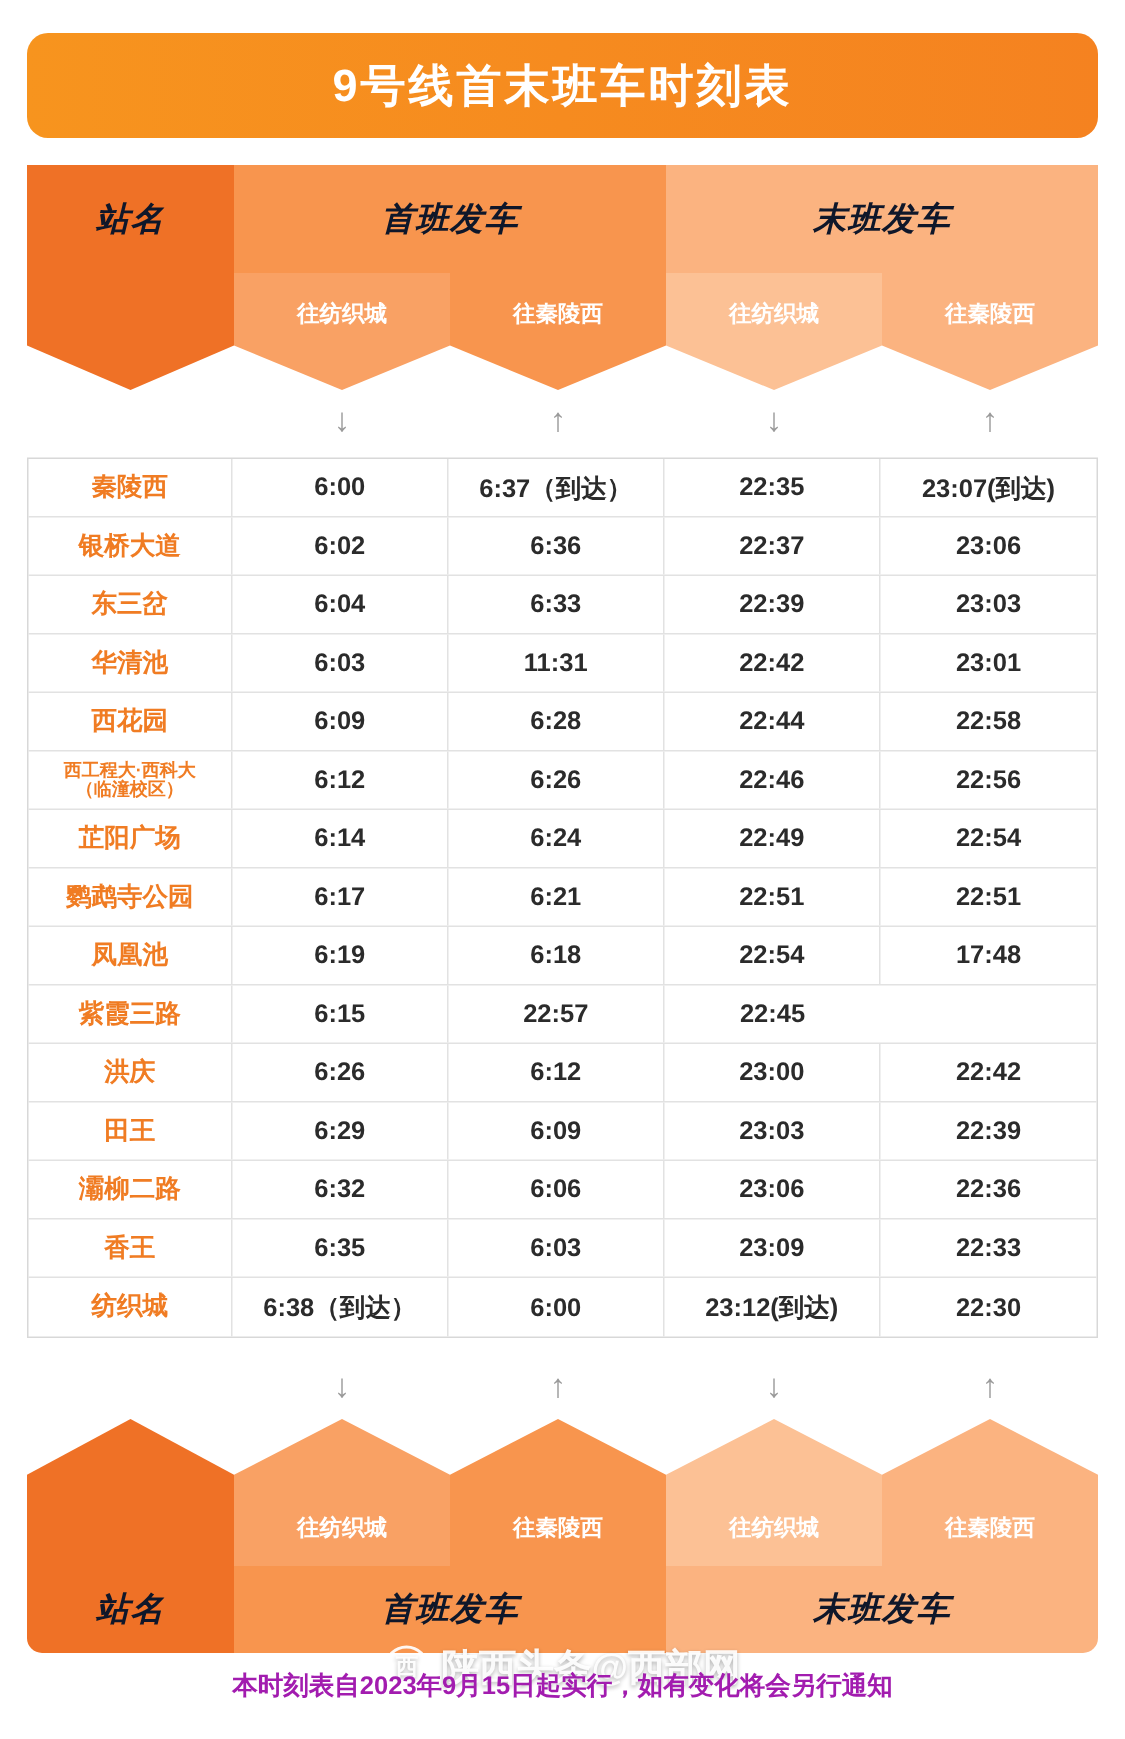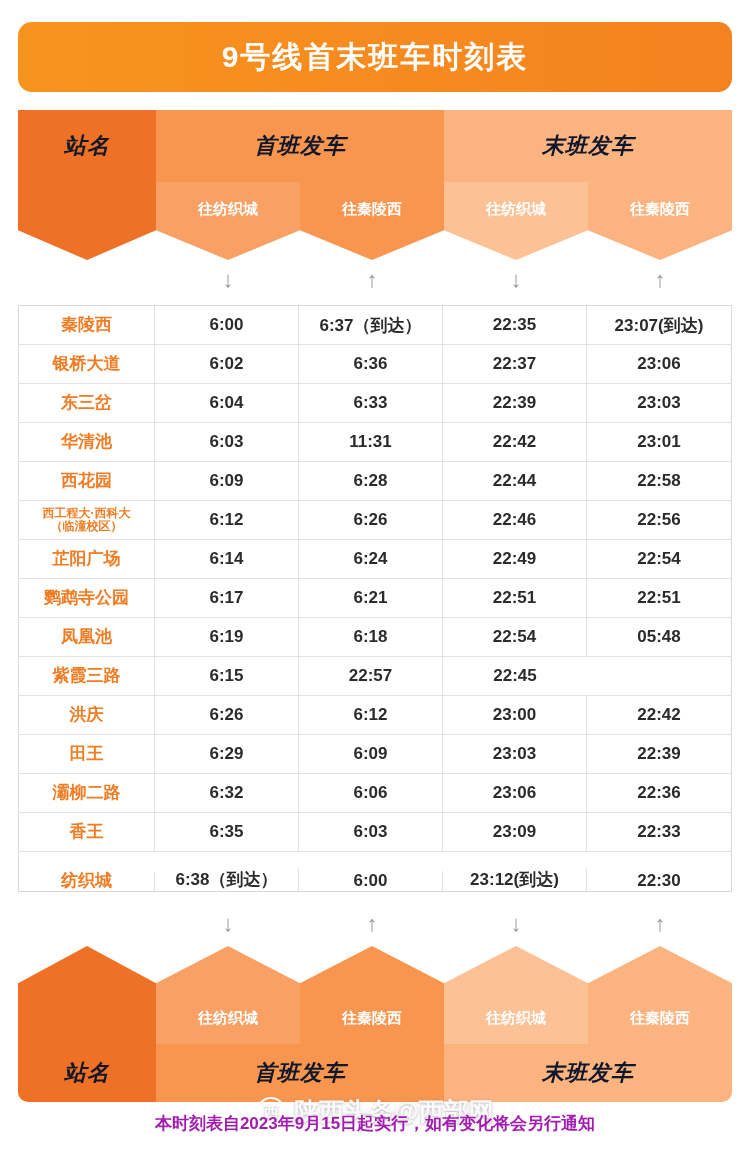--- a/index.html
+++ b/index.html
@@ -149,21 +149,21 @@
     border: 1px solid #d8d8d8;
     box-sizing: border-box;
     background: #ffffff;
   }
   .row {
     display: flex;
     height: 39px;
     border-bottom: 1px solid #e2e2e2;
     box-sizing: border-box;
   }
-  .row:last-child { border-bottom: none; align-items: flex-end; }
+  .row:last-child { border-bottom: none; }
   .cell {
     display: flex;
     align-items: center;
     justify-content: center;
     box-sizing: border-box;
     border-right: 1px solid #e2e2e2;
     font-size: 17px;
     color: #2b2b2b;
     text-align: center;
   }
@@ -390,21 +390,21 @@
       <div class="cell c-time">22:51</div>
     </div>
 
     <div class="row">
       <div class="cell c-station">
           <span>凤凰池</span>
         </div>
       <div class="cell c-time">6:19</div>
       <div class="cell c-time">6:18</div>
       <div class="cell c-time">22:54</div>
-      <div class="cell c-time">05:48</div>
+      <div class="cell c-time">17:48</div>
     </div>
 
     <div class="row">
       <div class="cell c-station">
           <span>紫霞三路</span>
         </div>
       <div class="cell c-time">6:15</div>
       <div class="cell c-time">22:57</div>
       <div class="cell c-time">22:45</div>
     </div>

